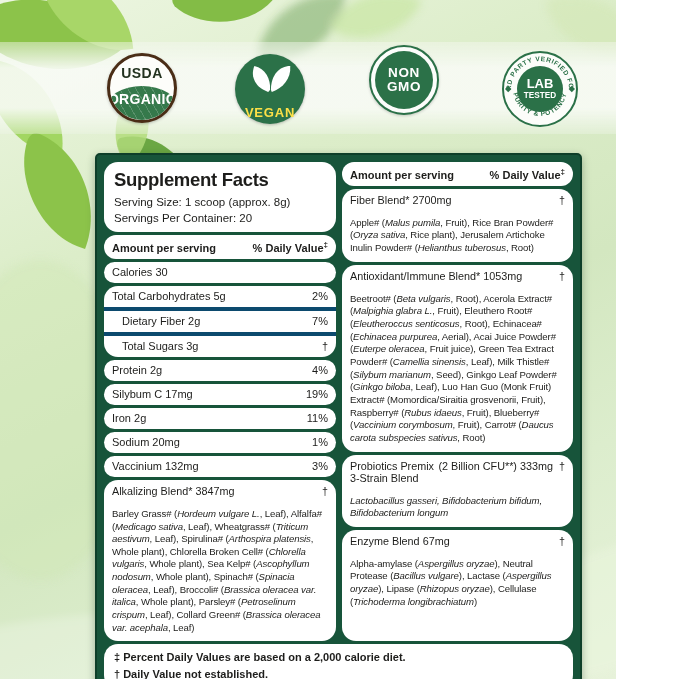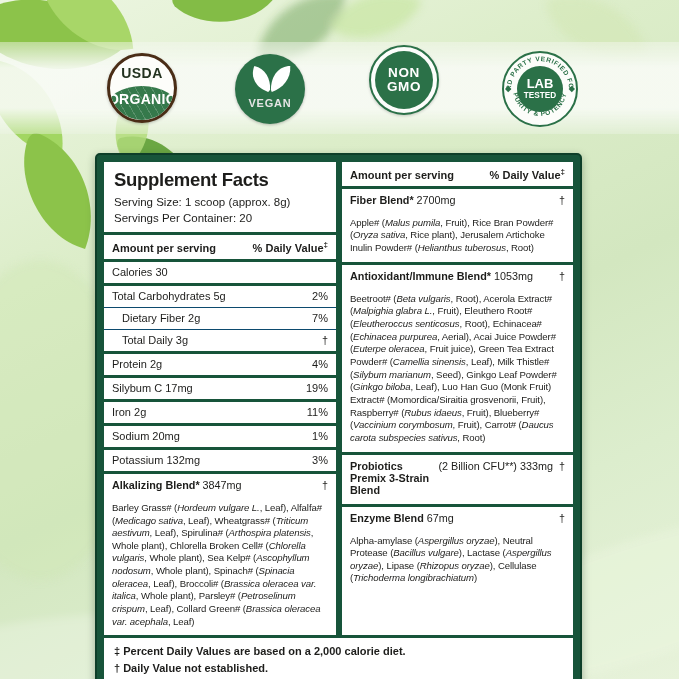--- a/index.html
+++ b/index.html
@@ -1,69 +1,70 @@
 <!DOCTYPE html>
 <html><head>
 <meta charset="utf-8">
 <style>
   html,body{margin:0;padding:0;}
   .stage{
-    position:relative;width:679px;height:679px;overflow:hidden;
+    position:relative;width:608px;height:679px;overflow:hidden;
     font-family:"Liberation Sans","DejaVu Sans",sans-serif;
     background:linear-gradient(155deg,#edf6e2 0%,#dcedc9 30%,#d3e7c0 55%,#dcedcd 75%,#e7f2da 100%);
+    padding-left:8px;
   }
   svg.bg{position:absolute;left:0;top:0;}
   .badge-band{
     position:absolute;left:0;top:42px;width:679px;height:92px;
     background:linear-gradient(to bottom,rgba(245,248,241,.45),rgba(247,250,244,.93) 28%,rgba(247,250,244,.93) 72%,rgba(238,245,232,.4));
   }
   
   .badge{position:absolute;box-sizing:border-box;}
   .usda{left:107px;top:53px;width:70px;height:70px;border-radius:50%;
         border:3px solid #4a2d16;background:#fdfdfa;overflow:hidden;box-shadow:0 1px 3px rgba(0,0,0,.25);}
   .usda-top{position:absolute;top:9px;left:0;width:100%;text-align:center;
         font-weight:bold;font-size:14px;letter-spacing:.5px;color:#23321f;}
   .usda-bottom{position:absolute;left:-6%;width:112%;bottom:-2px;height:57%;
         background:#35794b;border-radius:50% 50% 0 0/62% 62% 0 0;
         color:#fff;text-align:center;font-weight:bold;font-size:14px;letter-spacing:.3px;padding-top:5px;box-sizing:border-box;
         background-image:repeating-linear-gradient(60deg,rgba(255,255,255,.18) 0 1px,transparent 1px 7px);}
   .vegan{left:235px;top:54px;width:70px;height:70px;border-radius:50%;background:#2b7148;
         box-shadow:0 1px 3px rgba(0,0,0,.25);display:flex;flex-direction:column;align-items:center;}
-  .vegan-label{color:#e5e5e5;font-weight:bold;font-size:11px;letter-spacing:.8px;margin-top:0px;}
+  .vegan-label{color:#fde047;font-weight:bold;font-size:13px;letter-spacing:.8px;margin-top:8px;}
   .nongmo{left:369px;top:45px;width:70px;height:70px;border-radius:50%;
         border:2.5px solid #2b7148;background:#fcfdfb;padding:4px;box-shadow:0 1px 3px rgba(0,0,0,.2);}
   .nongmo-inner{width:100%;height:100%;border-radius:50%;background:#2b7148;
         display:flex;flex-direction:column;align-items:center;justify-content:center;
         color:#fff;font-weight:bold;font-size:13.5px;line-height:1.02;letter-spacing:.6px;}
   .lab{left:501px;top:50px;width:78px;height:78px;}
   
   .panel{
     position:absolute;left:95px;top:153px;width:487px;min-height:495px;box-sizing:border-box;
     background:#17543a;border:2px solid #0e3e29;border-radius:5px;padding:7px;
     box-shadow:0 3px 9px rgba(20,50,30,.35);
   }
   .cols{display:flex;gap:6px;align-items:stretch;}
   .col{display:flex;flex-direction:column;gap:3px;}
   .col.left{width:232px;flex:0 0 232px;}
   .col.right{flex:1;}
-  .box{background:#fff;border-radius:0;color:#1d1d1b;padding:3px 8px;box-sizing:border-box;}
+  .box{background:#fff;border-radius:14px;color:#1d1d1b;padding:3px 8px;box-sizing:border-box;}
   .title-box{padding:7px 10px 6px;}
   .sf-title{font-size:18.5px;font-weight:bold;letter-spacing:-.3px;margin-bottom:3px;}
   .serving{font-size:11.5px;line-height:1.4;}
   .head-row{display:flex;justify-content:space-between;align-items:baseline;
     font-weight:bold;font-size:11px;padding:5px 8px;}
   .head-row sup{font-size:8px;font-weight:bold;}
   .nrow{display:flex;justify-content:space-between;font-size:11px;padding:4.5px 8px;}
   .group{padding:0;}
   .group .nrow{padding:4.5px 8px;}
-  .group .nrow + .nrow{border-top:1px solid #0c4a6e;}
+  .group .nrow + .nrow{border-top:4px solid #0c4a6e;}
   .indent{padding-left:18px !important;}
   .blend{padding:5px 8px 7px;}
   .blend-head{display:flex;align-items:baseline;font-size:10.8px;margin-bottom:1px;}
-  .blend-head .bname{font-weight:bold;}
+  .blend-head .bname{font-weight:normal;}
   .blend-head .bamt{margin-left:3px;white-space:nowrap;}
   .blend-head .bdv{margin-left:auto;padding-left:6px;}
   .blend-body{font-size:9.6px;line-height:1.32;letter-spacing:-.1px;margin-top:11px;}
   .grow{flex:1;}
   .footnotes{margin-top:3px;font-size:11px;font-weight:bold;padding:5px 10px;line-height:1.55;}
   .band-note{color:#fff;font-weight:bold;font-size:11px;padding:7px 10px 2px;display:flex;gap:28px;}
 </style>
 </head>
 <body>
 
@@ -160,21 +161,21 @@
         <div class="box group">
           <div class="nrow">
             <span>Total Carbohydrates 5g</span>
             <span>2%</span>
           </div>
           <div class="nrow indent">
             <span>Dietary Fiber 2g</span>
             <span>7%</span>
           </div>
           <div class="nrow indent">
-            <span>Total Daily 3g</span>
+            <span>Total Sugars 3g</span>
             <span>†</span>
           </div>
         </div>
 
         <div class="box nrow">
           <span>Protein 2g</span>
             <span>4%</span>
         </div>
         <div class="box nrow">
           <span>Silybum C 17mg</span>
@@ -182,21 +183,21 @@
         </div>
         <div class="box nrow">
           <span>Iron 2g</span>
             <span>11%</span>
         </div>
         <div class="box nrow">
           <span>Sodium 20mg</span>
             <span>1%</span>
         </div>
         <div class="box nrow">
-          <span>Potassium 132mg</span>
+          <span>Vaccinium 132mg</span>
             <span>3%</span>
         </div>
 
         <div class="box blend grow">
           <div class="blend-head">
             <span class="bname">Alkalizing Blend*</span>
             <span class="bamt">3847mg</span>
             <span class="bdv">†</span>
           </div>
           <div class="blend-body">Barley Grass# (<i>Hordeum vulgare L.</i>, Leaf), Alfalfa# (<i>Medicago sativa</i>, Leaf), Wheatgrass# (<i>Triticum aestivum</i>, Leaf), Spirulina# (<i>Arthospira platensis</i>, Whole plant), Chlorella Broken Cell# (<i>Chlorella vulgaris</i>, Whole plant), Sea Kelp# (<i>Ascophyllum nodosum</i>, Whole plant), Spinach# (<i>Spinacia oleracea</i>, Leaf), Broccoli# (<i>Brassica oleracea var. italica</i>, Whole plant), Parsley# (<i>Petroselinum crispum</i>, Leaf), Collard Green# (<i>Brassica oleracea var. acephala</i>, Leaf)</div>
@@ -226,20 +227,21 @@
           </div>
           <div class="blend-body">Beetroot# (<i>Beta vulgaris</i>, Root), Acerola Extract# (<i>Malpighia glabra L.</i>, Fruit), Eleuthero Root# (<i>Eleutheroccus senticosus</i>, Root), Echinacea# (<i>Echinacea purpurea</i>, Aerial), Acai Juice Powder# (<i>Euterpe oleracea</i>, Fruit juice), Green Tea Extract Powder# (<i>Camellia sinensis</i>, Leaf), Milk Thistle# (<i>Silybum marianum</i>, Seed), Ginkgo Leaf Powder# (<i>Ginkgo biloba</i>, Leaf), Luo Han Guo (Monk Fruit) Extract# (Momordica/Siraitia grosvenorii, Fruit), Raspberry# (<i>Rubus idaeus</i>, Fruit), Blueberry# (<i>Vaccinium corymbosum</i>, Fruit), Carrot# (<i>Daucus carota subspecies sativus</i>, Root)</div>
         </div>
 
         <div class="box blend">
           <div class="blend-head">
             <span class="bname">Probiotics Premix 3-Strain Blend</span>
             <span class="bamt">(2 Billion CFU**) 333mg</span>
             <span class="bdv">†</span>
           </div>
+          <div class="blend-body"><i>Lactobacillus gasseri, Bifidobacterium bifidum, Bifidobacterium longum</i></div>
         </div>
 
         <div class="box blend grow">
           <div class="blend-head">
             <span class="bname">Enzyme Blend</span>
             <span class="bamt">67mg</span>
             <span class="bdv">†</span>
           </div>
           <div class="blend-body">Alpha-amylase (<i>Aspergillus oryzae</i>), Neutral Protease (<i>Bacillus vulgare</i>), Lactase (<i>Aspergillus oryzae</i>), Lipase (<i>Rhizopus oryzae</i>), Cellulase (<i>Trichoderma longibrachiatum</i>)</div>
         </div>

